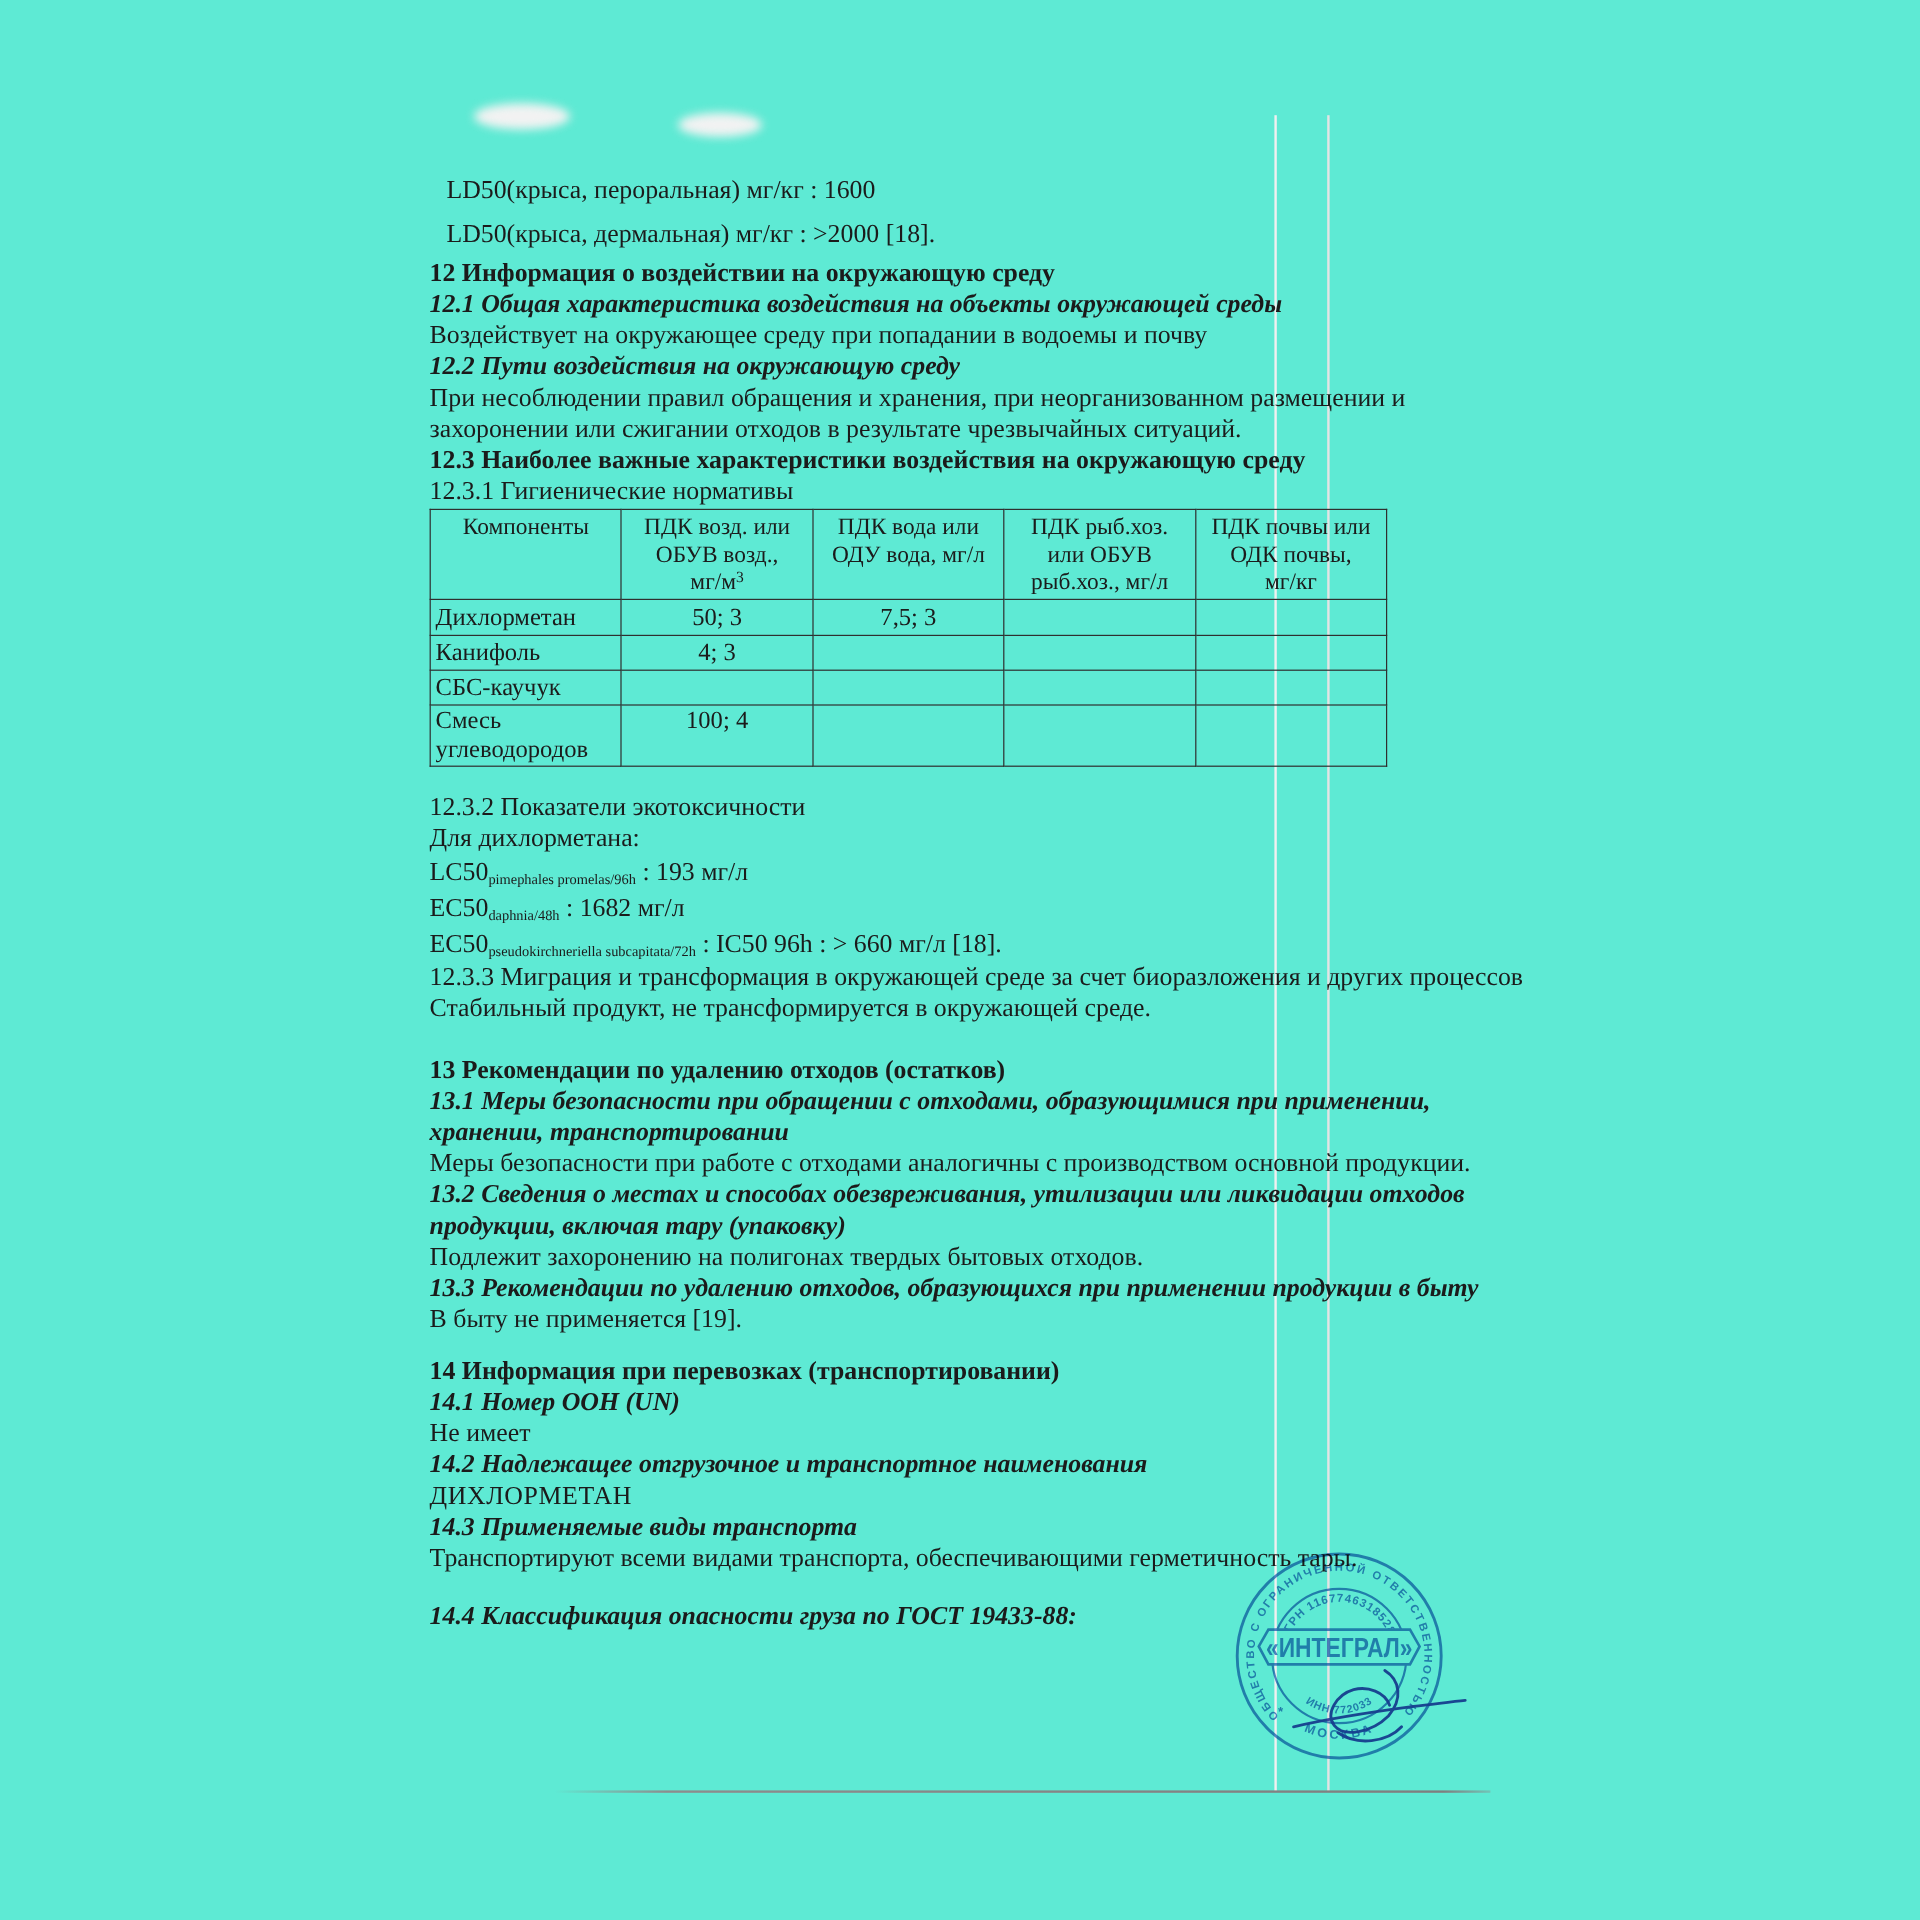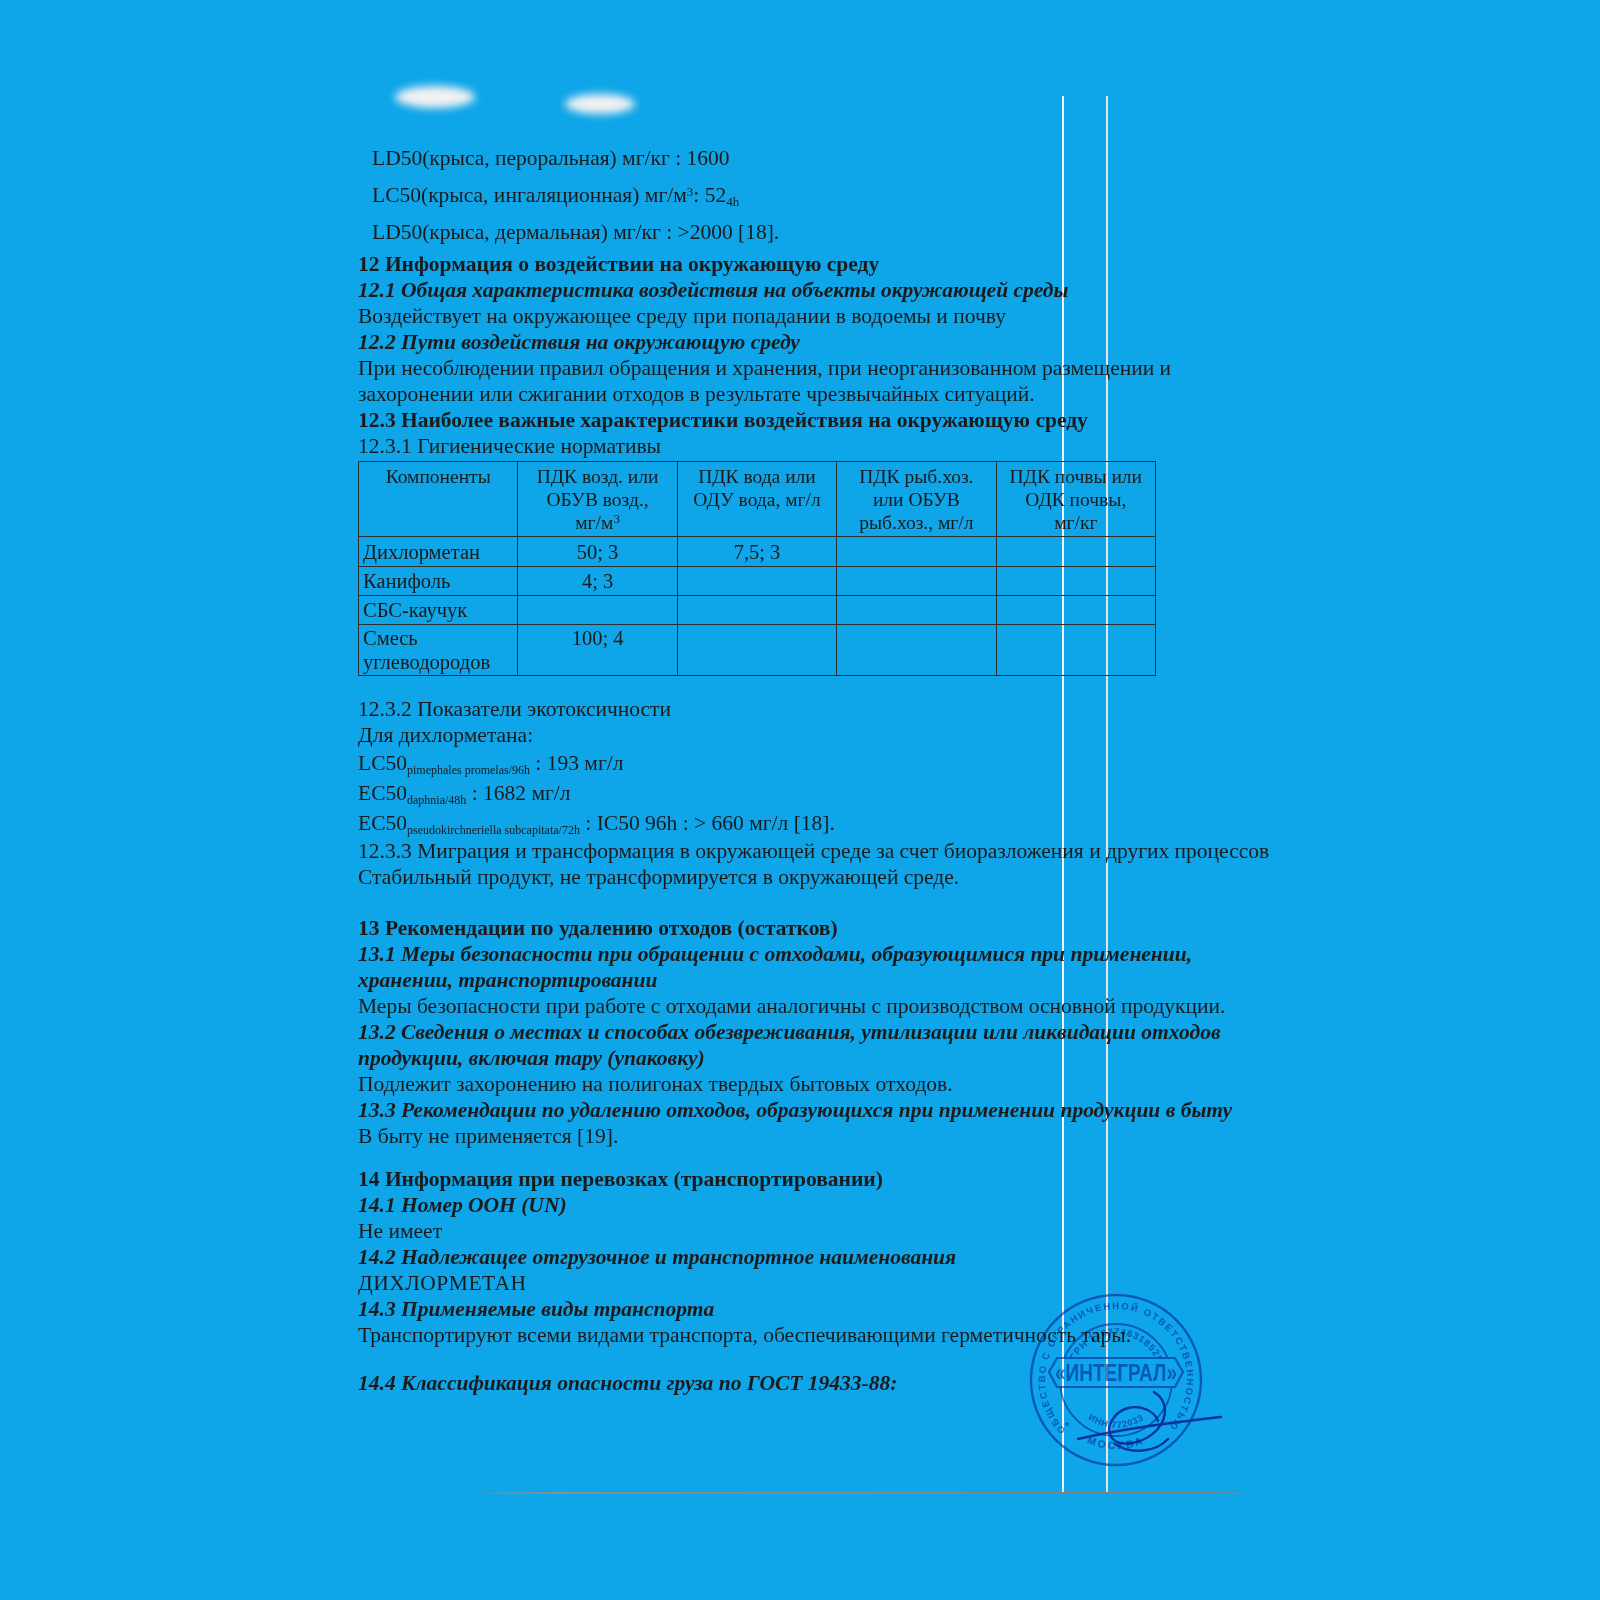--- a/index.html
+++ b/index.html
@@ -1,16 +1,16 @@
 <!DOCTYPE html>
 <html><head>
 <meta charset="utf-8">
 <style>
   html,body{margin:0;padding:0;background:#ffffff;}
-  #canvas{position:relative;width:1600px;height:1600px;background:#0ea5e9;overflow:hidden;
+  #canvas{position:relative;width:1600px;height:1600px;background:#5eead4;overflow:hidden;
           font-family:"Liberation Serif","DejaVu Serif",serif;color:#1b1b1b;}
   
   .scan-vline{position:absolute;top:96px;height:1397px;width:2px;}
   .scan-hline{position:absolute;height:2px;}
   .smudge{position:absolute;background:#f2f2f2;filter:blur(4px);border-radius:50%;}
   
   #doc{position:absolute;left:358px;top:140px;width:880px;}
   .line{font-size:21.5px;line-height:26px;white-space:nowrap;}
   .tox{line-height:37px;padding-left:14px;}
   .b{font-weight:bold;}
@@ -37,21 +37,20 @@
 
   <div class="smudge" style="left:395px;top:86px;width:80px;height:22px;"></div>
   <div class="smudge" style="left:565px;top:94px;width:70px;height:20px;"></div>
   <div class="scan-vline" style="left:1062px;background:#f0f0f0;"></div>
   <div class="scan-vline" style="left:1106px;background:#e4e4e4;"></div>
   <div class="scan-hline" style="left:462px;top:1492px;width:780px;background:linear-gradient(to right,rgba(140,140,140,0),#8d8d8d 12%,#7f7f7f 95%,rgba(140,140,140,0.4));"></div>
 
   <div id="doc">
 
     <div class="line tox"><span>LD50(крыса, пероральная) мг/кг : 1600</span></div>
-    <div class="line tox"><span>LC50(крыса, ингаляционная) мг/м</span><sup class="s3">3</sup><span>: 52</span><sub class="s4h">4h</sub></div>
     <div class="line tox"><span>LD50(крыса, дермальная) мг/кг : &gt;2000 [18].</span></div>
 
     <div class="line b">12 Информация о воздействии на окружающую среду</div>
     <div class="line bi">12.1 Общая характеристика воздействия на объекты окружающей среды</div>
     <div class="line">Воздействует на окружающее среду при попадании в водоемы и почву</div>
     <div class="line bi">12.2 Пути воздействия на окружающую среду</div>
     <div class="line">При несоблюдении правил обращения и хранения, при неорганизованном размещении и</div>
     <div class="line">захоронении или сжигании отходов в результате чрезвычайных ситуаций.</div>
     <div class="line b">12.3 Наиболее важные характеристики воздействия на окружающую среду</div>
     <div class="line">12.3.1 Гигиенические нормативы</div>

